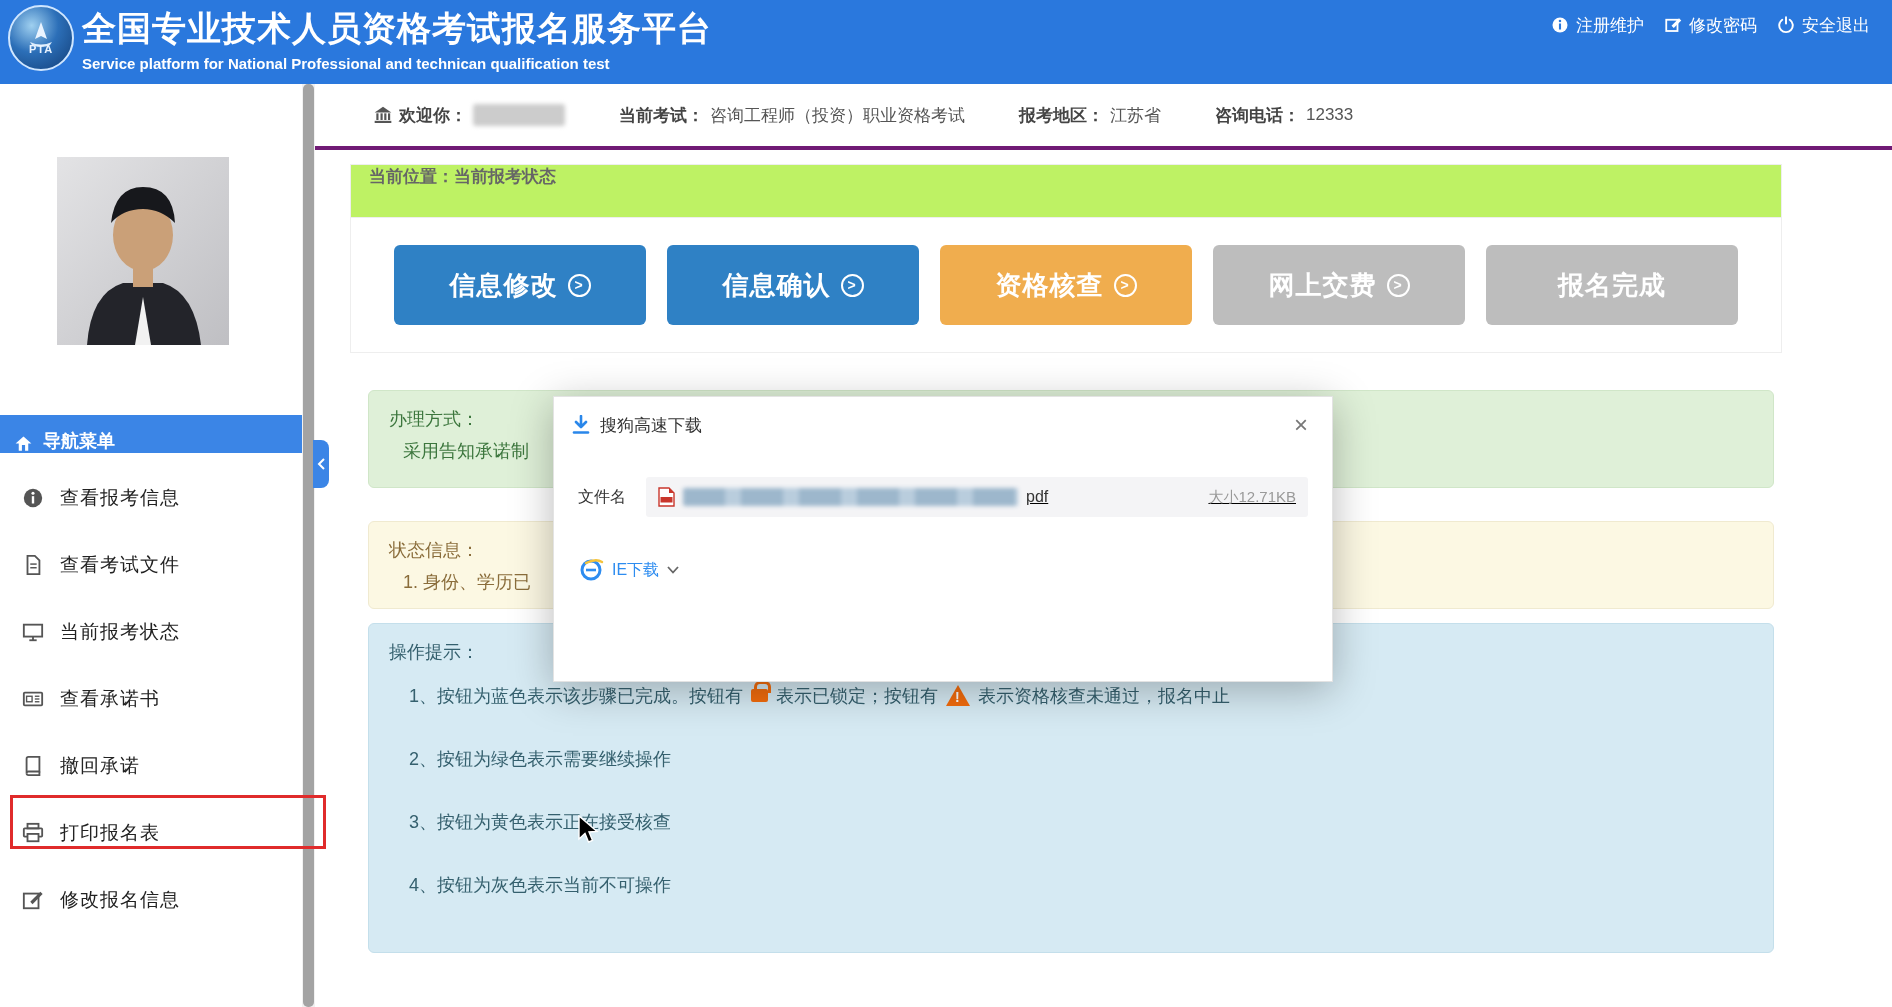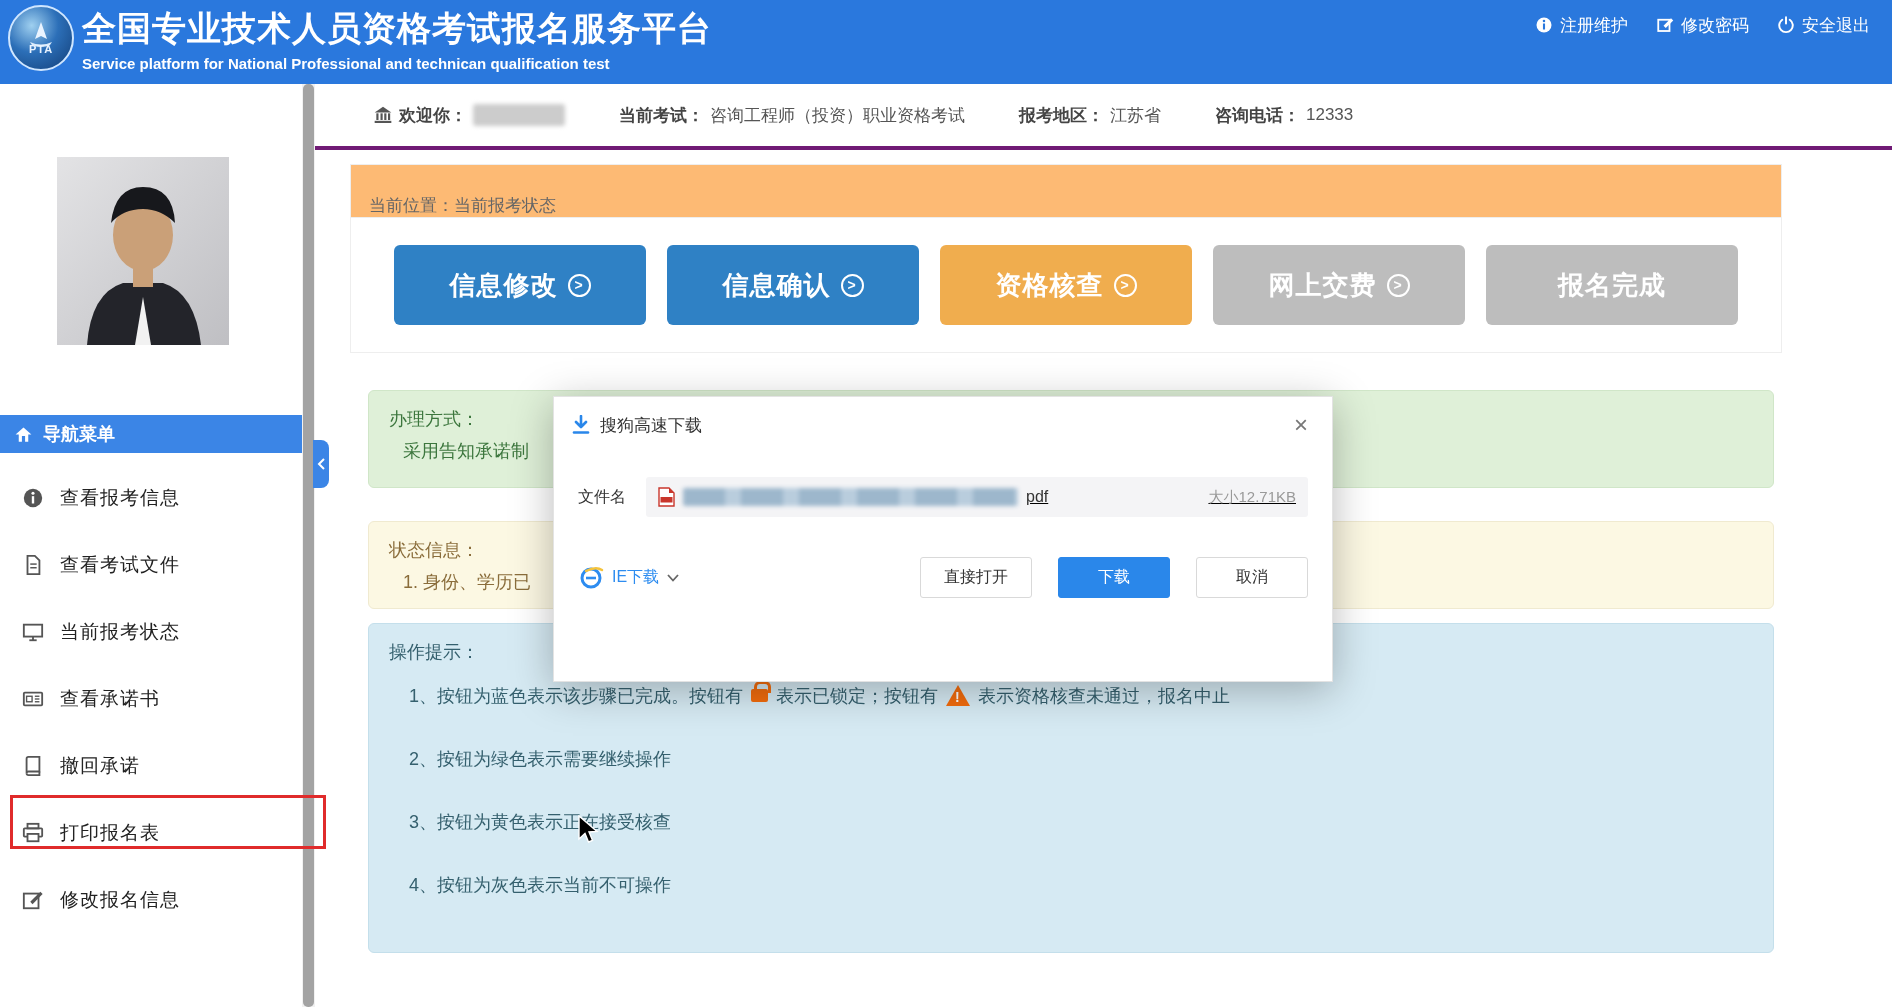--- a/index.html
+++ b/index.html
@@ -9,51 +9,51 @@
   
   .header { position:absolute; top:0; left:0; width:1892px; height:84px; background:#2a78dd; color:#fff; z-index:10; }
   .logo { position:absolute; left:8px; top:5px; width:66px; height:66px; border-radius:50%;
           background:radial-gradient(circle at 35% 30%, #9fd0f0 0%, #2c6fb8 45%, #123e77 100%);
           border:2px solid #cfe6ff; display:flex; flex-direction:column; align-items:center; justify-content:center; }
   .logo svg { display:block; }
   .logo-text { font-size:11px; font-weight:bold; color:#e8f3ff; letter-spacing:1px; margin-top:-4px; }
   .title-wrap { position:absolute; left:82px; top:6px; }
   .title { font-size:34px; font-weight:bold; letter-spacing:1px; }
   .subtitle { font-size:15px; font-weight:bold; margin-top:3px; }
-  .header-links { position:absolute; right:22px; top:0; height:50px; display:flex; align-items:center; gap:28px; }
+  .header-links { position:absolute; right:22px; top:0; height:50px; display:flex; align-items:center; gap:20px; }
   .header-link { display:flex; align-items:center; gap:7px; font-size:17px; cursor:pointer; }
   .header-link svg { display:block; }
 
   
   .sidebar { position:absolute; top:84px; left:0; width:302px; bottom:0; background:#fff; z-index:3; }
   .photo { position:absolute; left:57px; top:73px; width:172px; height:188px; background:#d9d9d9; }
   .nav-header { position:absolute; top:331px; left:0; width:302px; height:38px; background:#3b85e6; color:#fff;
-                display:flex; align-items:center; gap:10px; padding-left:14px; font-size:18px; font-weight:bold; }
+                display:flex; align-items:flex-end; gap:10px; padding-left:14px; font-size:18px; font-weight:bold; }
   .menu { position:absolute; top:380px; left:0; width:302px; }
   .menu-item { height:67px; display:flex; align-items:center; gap:16px; padding-left:22px; cursor:pointer; }
   .menu-item .mi-label { font-size:19px; color:#222; font-weight:500; letter-spacing:1px; }
   .menu-item svg { flex:0 0 auto; }
   .scrollbar { position:absolute; top:84px; left:302px; width:13px; bottom:0; background:#f1f1f1; z-index:3; }
   .scroll-thumb { position:absolute; top:0; left:1px; width:11px; height:100%; background:#a3a3a3; border-radius:5px; }
   .collapse-tab { position:absolute; left:313px; top:440px; width:16px; height:48px; background:#3b85e6;
                   border-radius:0 8px 8px 0; z-index:4; display:flex; align-items:center; justify-content:center;
                   color:#fff; font-size:11px; cursor:pointer; }
   .red-highlight { position:absolute; left:10px; top:795px; width:316px; height:54px; border:3px solid #e02b2b; z-index:6; pointer-events:none; }
 
   
   .main { position:absolute; top:84px; left:315px; right:0; bottom:0; background:#fff; }
   .userbar { height:66px; border-bottom:4px solid #701a75; display:flex; align-items:center; gap:8px; padding-left:58px;
              font-size:17px; color:#555; }
   .userbar b { color:#444; font-weight:bold; }
   .ub-group { display:flex; align-items:center; gap:6px; margin-right:46px; }
   .redact-name { display:inline-block; width:92px; height:22px; background:#cccccc; border-radius:3px; filter:blur(2px); }
 
   .panel { margin:14px 0 0 35px; width:1432px; border:1px solid #eee; }
-  .panel-heading { background:#fdba74; border-bottom:1px solid #eee; height:53px; display:flex; align-items:flex-end;
-                   padding-left:18px; font-size:17px; font-weight:normal; color:#666; }
+  .panel-heading { background:#bef264; border-bottom:1px solid #eee; height:53px; display:flex; align-items:flex-start;
+                   padding-left:18px; font-size:17px; font-weight:bold; color:#666; }
   .panel-body { background:#fff; height:134px; display:flex; align-items:center; justify-content:center; gap:21px; }
   .step-btn { width:252px; height:80px; border:none; border-radius:6px; color:#fff; font-size:26px; font-weight:bold;
               font-family:inherit; display:flex; align-items:center; justify-content:center; cursor:pointer; letter-spacing:1px; }
   .step-blue { background:#2f81c5; }
   .step-orange { background:#f0ad4e; }
   .step-gray { background:#bdbdbd; }
   .arrow-circle { width:23px; height:23px; border:2px solid #fff; border-radius:50%; display:inline-flex; align-items:center;
                   justify-content:center; font-size:14px; font-weight:bold; margin-left:10px; line-height:1; }
 
   .alert { margin:0 0 0 53px; width:1406px; border-radius:6px; padding:16px 20px; }
@@ -350,25 +350,20 @@
         <svg width="26" height="26" viewBox="0 0 26 26">
           <circle cx="13" cy="13" r="9" fill="none" stroke="#2d8cf0" stroke-width="3"></circle>
           <path d="M24 5 Q18 1 8 6" fill="none" stroke="#f5c33b" stroke-width="2.4" stroke-linecap="round"></path>
           <line x1="8" y1="13" x2="18" y2="13" stroke="#2d8cf0" stroke-width="2.6"></line>
         </svg>
         <span class="ie-label">IE下载</span>
         <svg width="12" height="8" viewBox="0 0 12 8">
           <path d="M1 1 L6 6.5 L11 1" fill="none" stroke="#666" stroke-width="1.8"></path>
         </svg>
       </div>
-      <div class="dlg-btns">
-        <button class="dlg-btn btn-plain">直接打开</button>
-        <button class="dlg-btn btn-primary">下载</button>
-        <button class="dlg-btn btn-plain">取消</button>
-      </div>
     </div>
   </div>
 
   <svg class="cursor" width="22" height="30" viewBox="0 0 22 30">
     <path d="M2 1 L2 24 L8 18.5 L11.5 27 L15.5 25.3 L12 17 L20 16.5 Z" fill="#000" stroke="#fff" stroke-width="1.4"></path>
   </svg>
 
 </div>
 
 </body></html>

